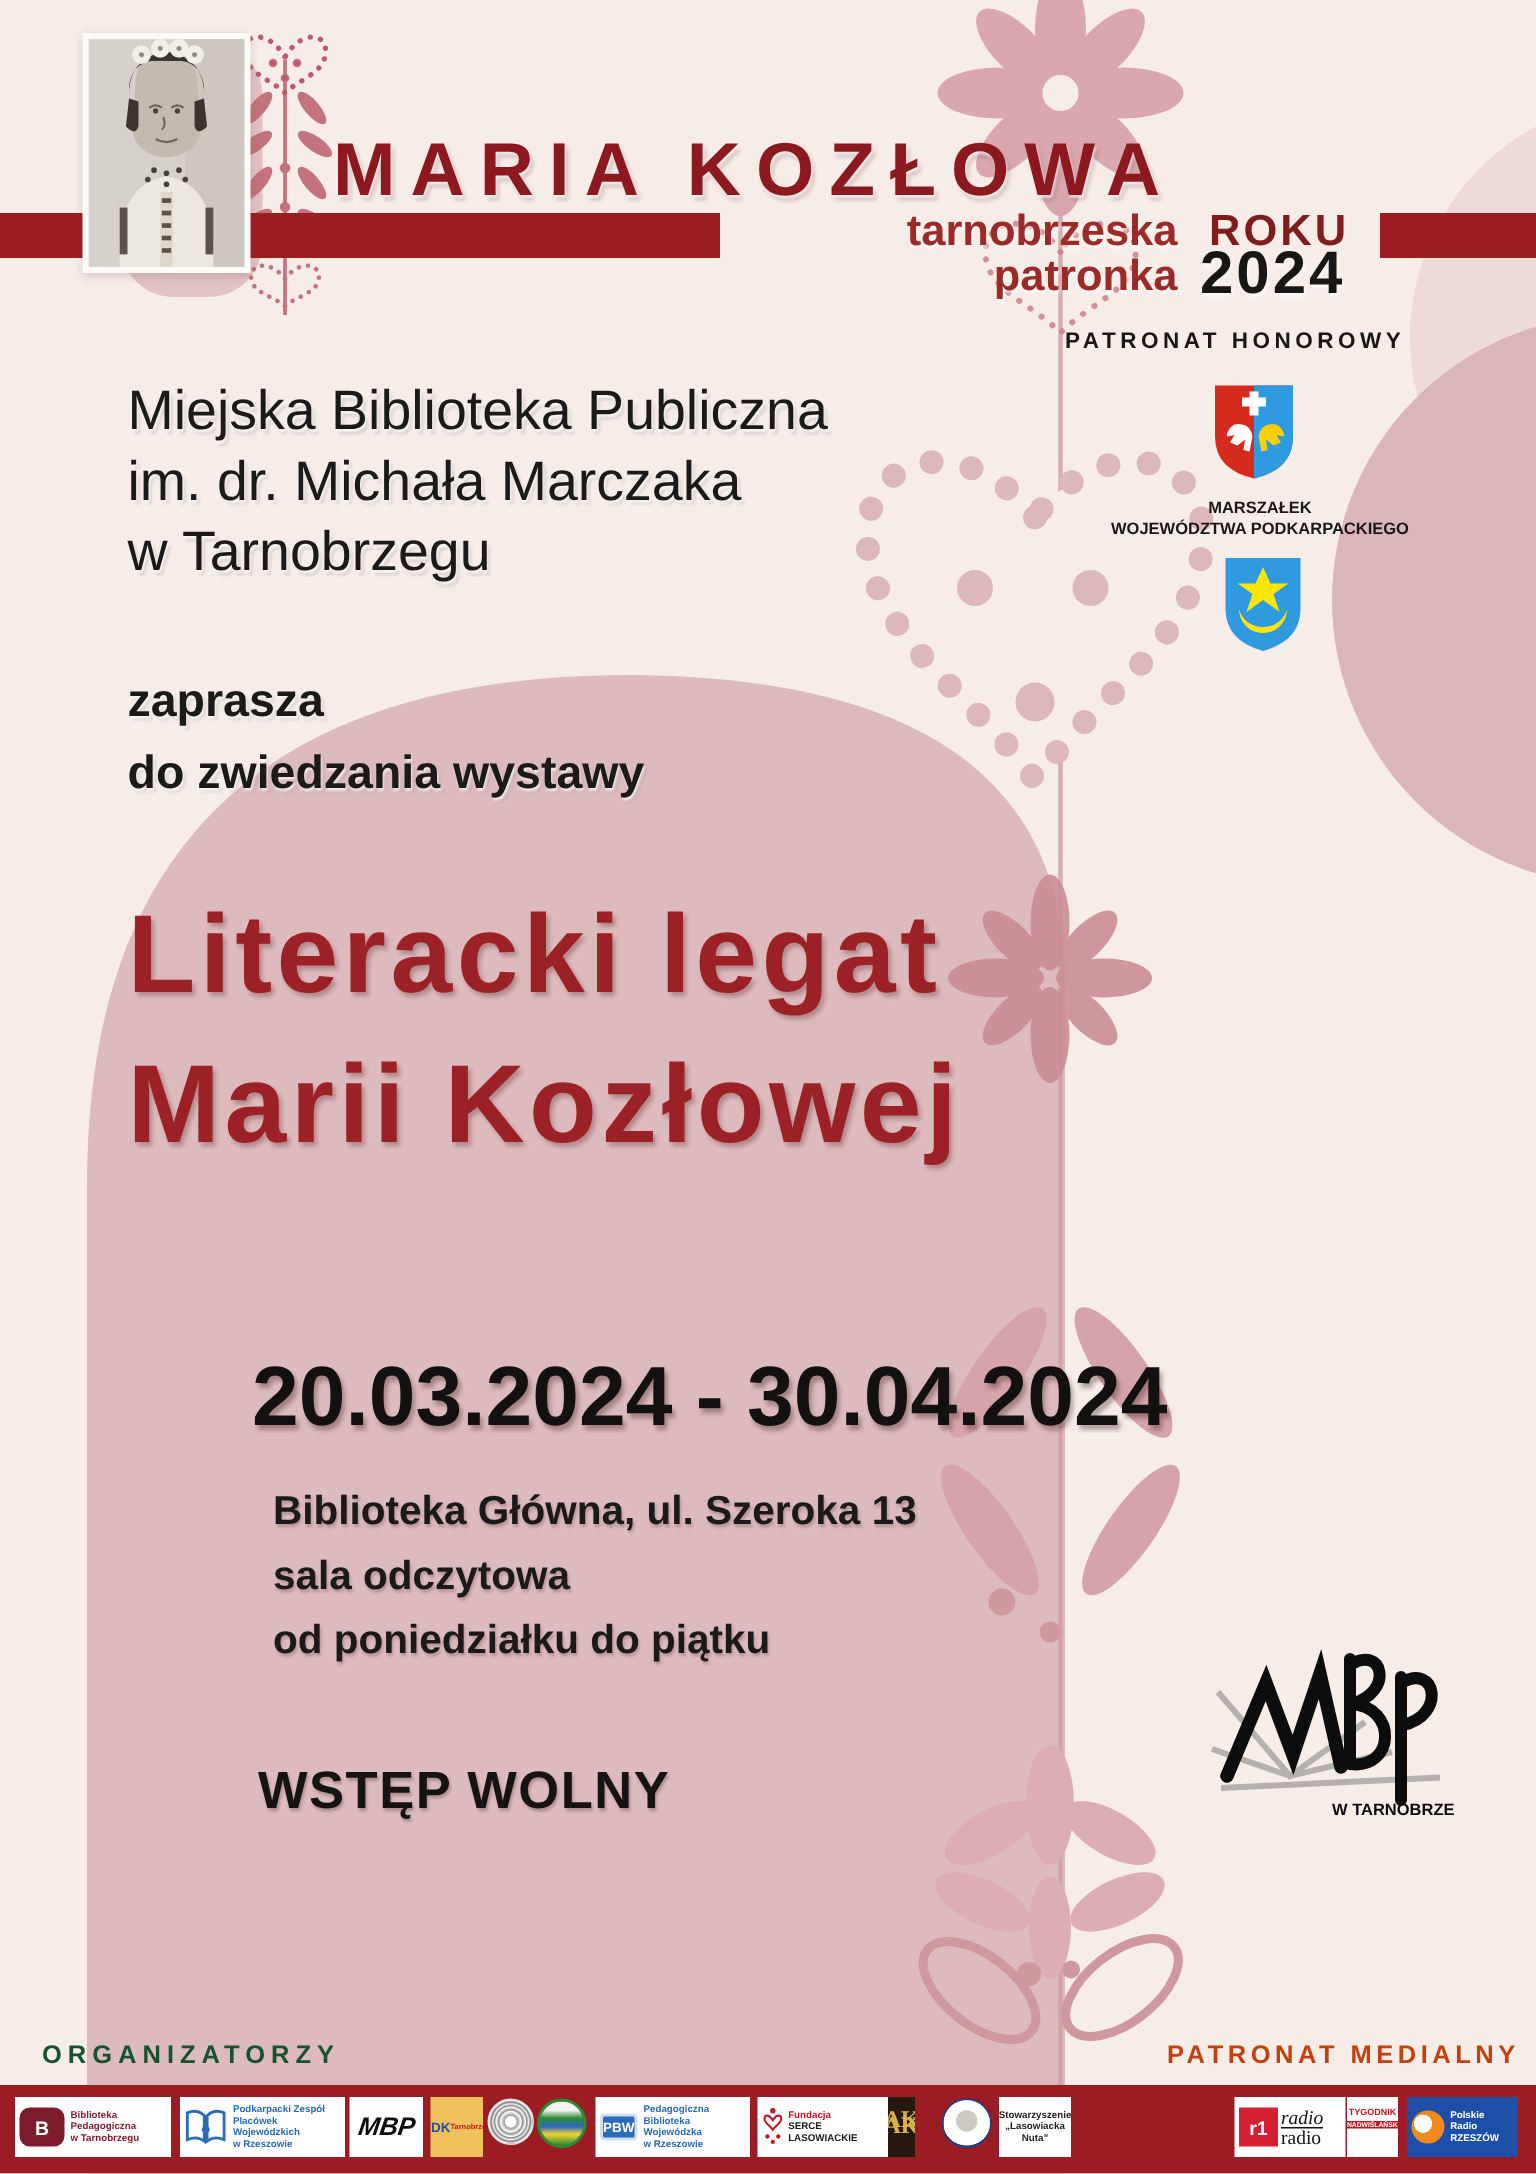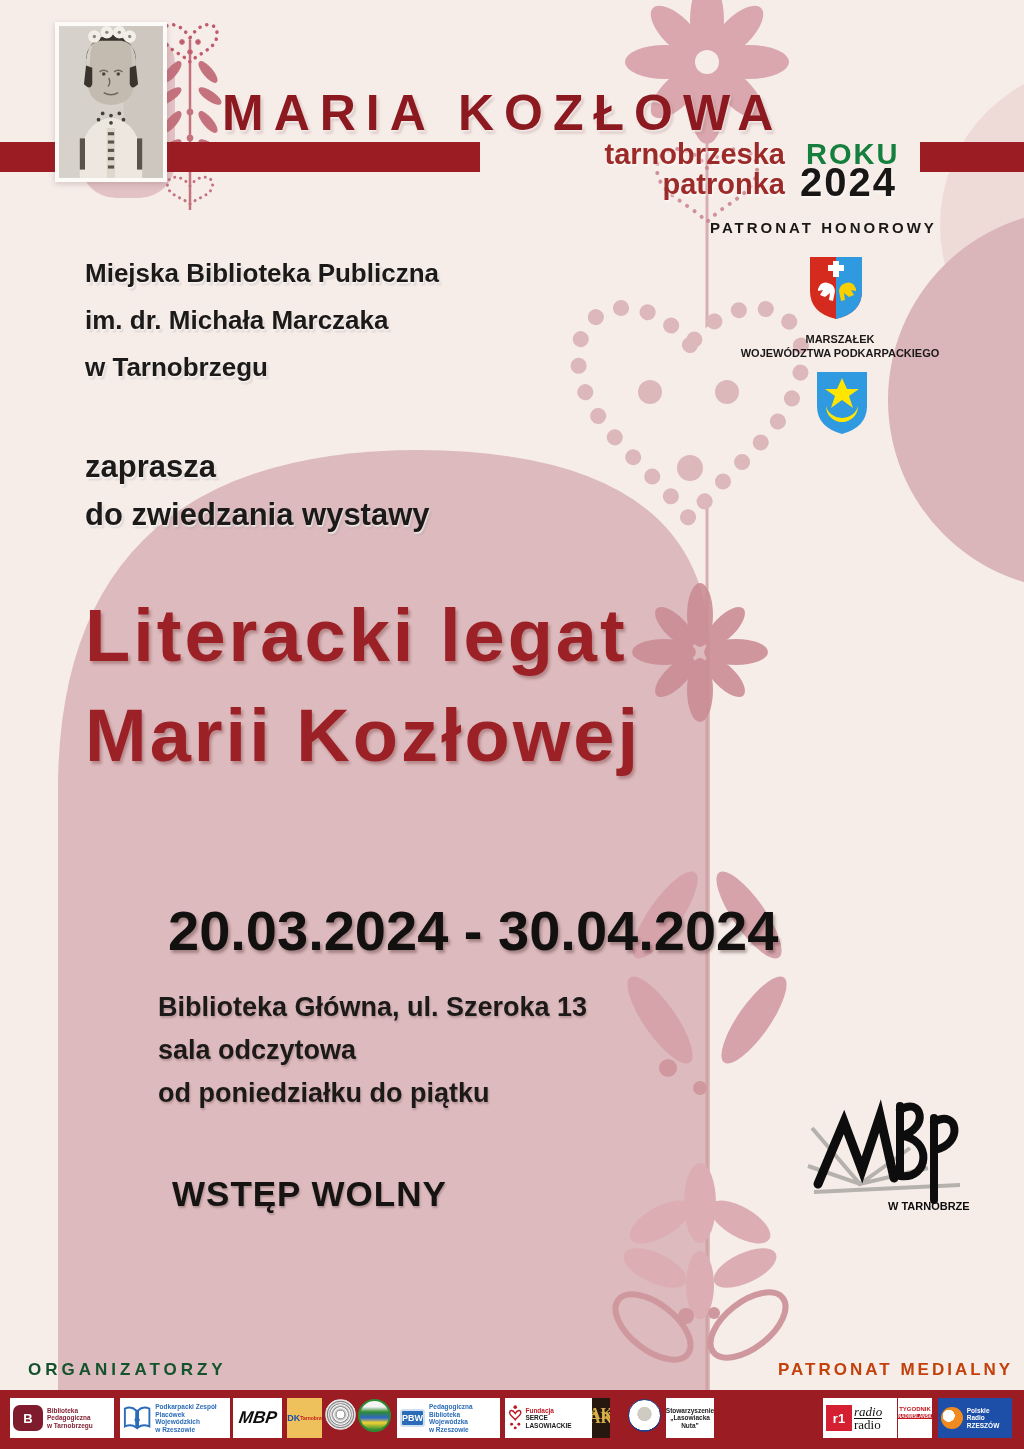--- a/index.html
+++ b/index.html
@@ -9,36 +9,36 @@
   .abs{position:absolute;}
   .decor{position:absolute;left:0;top:0;z-index:0;pointer-events:none;}
 
   
   .photo-card{left:55px;top:22px;width:112px;height:160px;background:#fdfbf8;padding:4px;z-index:3;box-shadow:0 2px 6px rgba(120,80,80,.25);}
   .main-title{left:222px;top:84px;font-size:50px;font-weight:bold;letter-spacing:10px;color:#8c191f;white-space:nowrap;z-index:4;text-shadow:1px 2px 2px rgba(255,255,255,.7),2px 3px 3px rgba(90,20,20,.25);}
   .band{background:#9c1c24;height:30px;top:142px;z-index:2;}
   .band-left{left:0;width:480px;}
   .band-right{left:920px;width:104px;}
   .subtitle{left:440px;top:139px;width:345px;text-align:right;z-index:4;color:#9c2a28;font-weight:bold;font-size:29px;line-height:30px;text-shadow:1px 2px 2px rgba(255,255,255,.6);}
-  .year-roku{left:806px;top:139px;font-size:29px;line-height:30px;font-weight:bold;color:#15803d;z-index:4;letter-spacing:2px;}
+  .year-roku{left:806px;top:139px;font-size:29px;line-height:30px;font-weight:bold;color:#7f1d1d;z-index:4;letter-spacing:2px;}
   .year-2024{left:800px;top:160px;font-size:40px;font-weight:bold;color:#191616;z-index:4;letter-spacing:2px;text-shadow:1px 2px 2px rgba(255,255,255,.6);}
 
   
   .honorary-label{left:710px;top:219px;font-size:15px;font-weight:bold;letter-spacing:3px;color:#1a1717;z-index:4;}
   .patron-labels{width:280px;text-align:center;font-size:11px;font-weight:bold;color:#1a1717;line-height:14px;z-index:4;}
   .coat{z-index:4;}
 
   
-  .org-block{left:85px;top:250px;font-size:26px;font-weight:bold;color:#1c1919;line-height:47px;z-index:4;text-shadow:1px 2px 2px rgba(255,255,255,.8),2px 3px 2px rgba(60,40,40,.18);}
+  .org-block{left:85px;top:250px;font-size:37px;font-weight:normal;color:#1c1919;line-height:47px;z-index:4;text-shadow:1px 2px 2px rgba(255,255,255,.8),2px 3px 2px rgba(60,40,40,.18);}
   .invite-block{left:85px;top:443px;font-size:31px;font-weight:bold;color:#1c1919;line-height:48px;z-index:4;text-shadow:1px 2px 2px rgba(255,255,255,.8),2px 3px 2px rgba(60,40,40,.18);}
 
   
   .exh-title{left:85px;top:586px;font-size:74px;font-weight:bold;letter-spacing:3px;color:#9c2127;line-height:100px;z-index:4;white-space:nowrap;text-shadow:2px 3px 3px rgba(90,20,20,.3);}
   .exh-dates{left:168px;top:898px;font-size:56px;font-weight:bold;color:#131010;z-index:4;white-space:nowrap;text-shadow:2px 3px 3px rgba(60,30,30,.35);}
-  .venue{left:158px;top:986px;font-size:27px;font-weight:bold;color:#1c1919;line-height:43px;z-index:4;text-shadow:1px 2px 2px rgba(70,40,40,.25);}
+  .venue{left:182px;top:986px;font-size:27px;font-weight:bold;color:#1c1919;line-height:43px;z-index:4;text-shadow:1px 2px 2px rgba(70,40,40,.25);}
   .admission{left:172px;top:1174px;font-size:35px;font-weight:bold;letter-spacing:1px;color:#161313;z-index:4;text-shadow:1px 2px 2px rgba(70,40,40,.3);}
 
   
   .mbp-logo{left:800px;top:1088px;z-index:4;}
 
   
   .organizers-label{left:28px;top:1360px;font-size:17px;font-weight:bold;letter-spacing:4px;color:#14532d;z-index:4;}
   .media-label{left:778px;top:1360px;font-size:17px;font-weight:bold;letter-spacing:3px;color:#c2410c;z-index:4;}
   .bottom-bar{left:0;top:1390px;width:1024px;height:59px;background:#9c1c24;z-index:3;}
   .tile{position:absolute;top:8px;height:40px;background:#fff;display:flex;align-items:center;overflow:hidden;}

